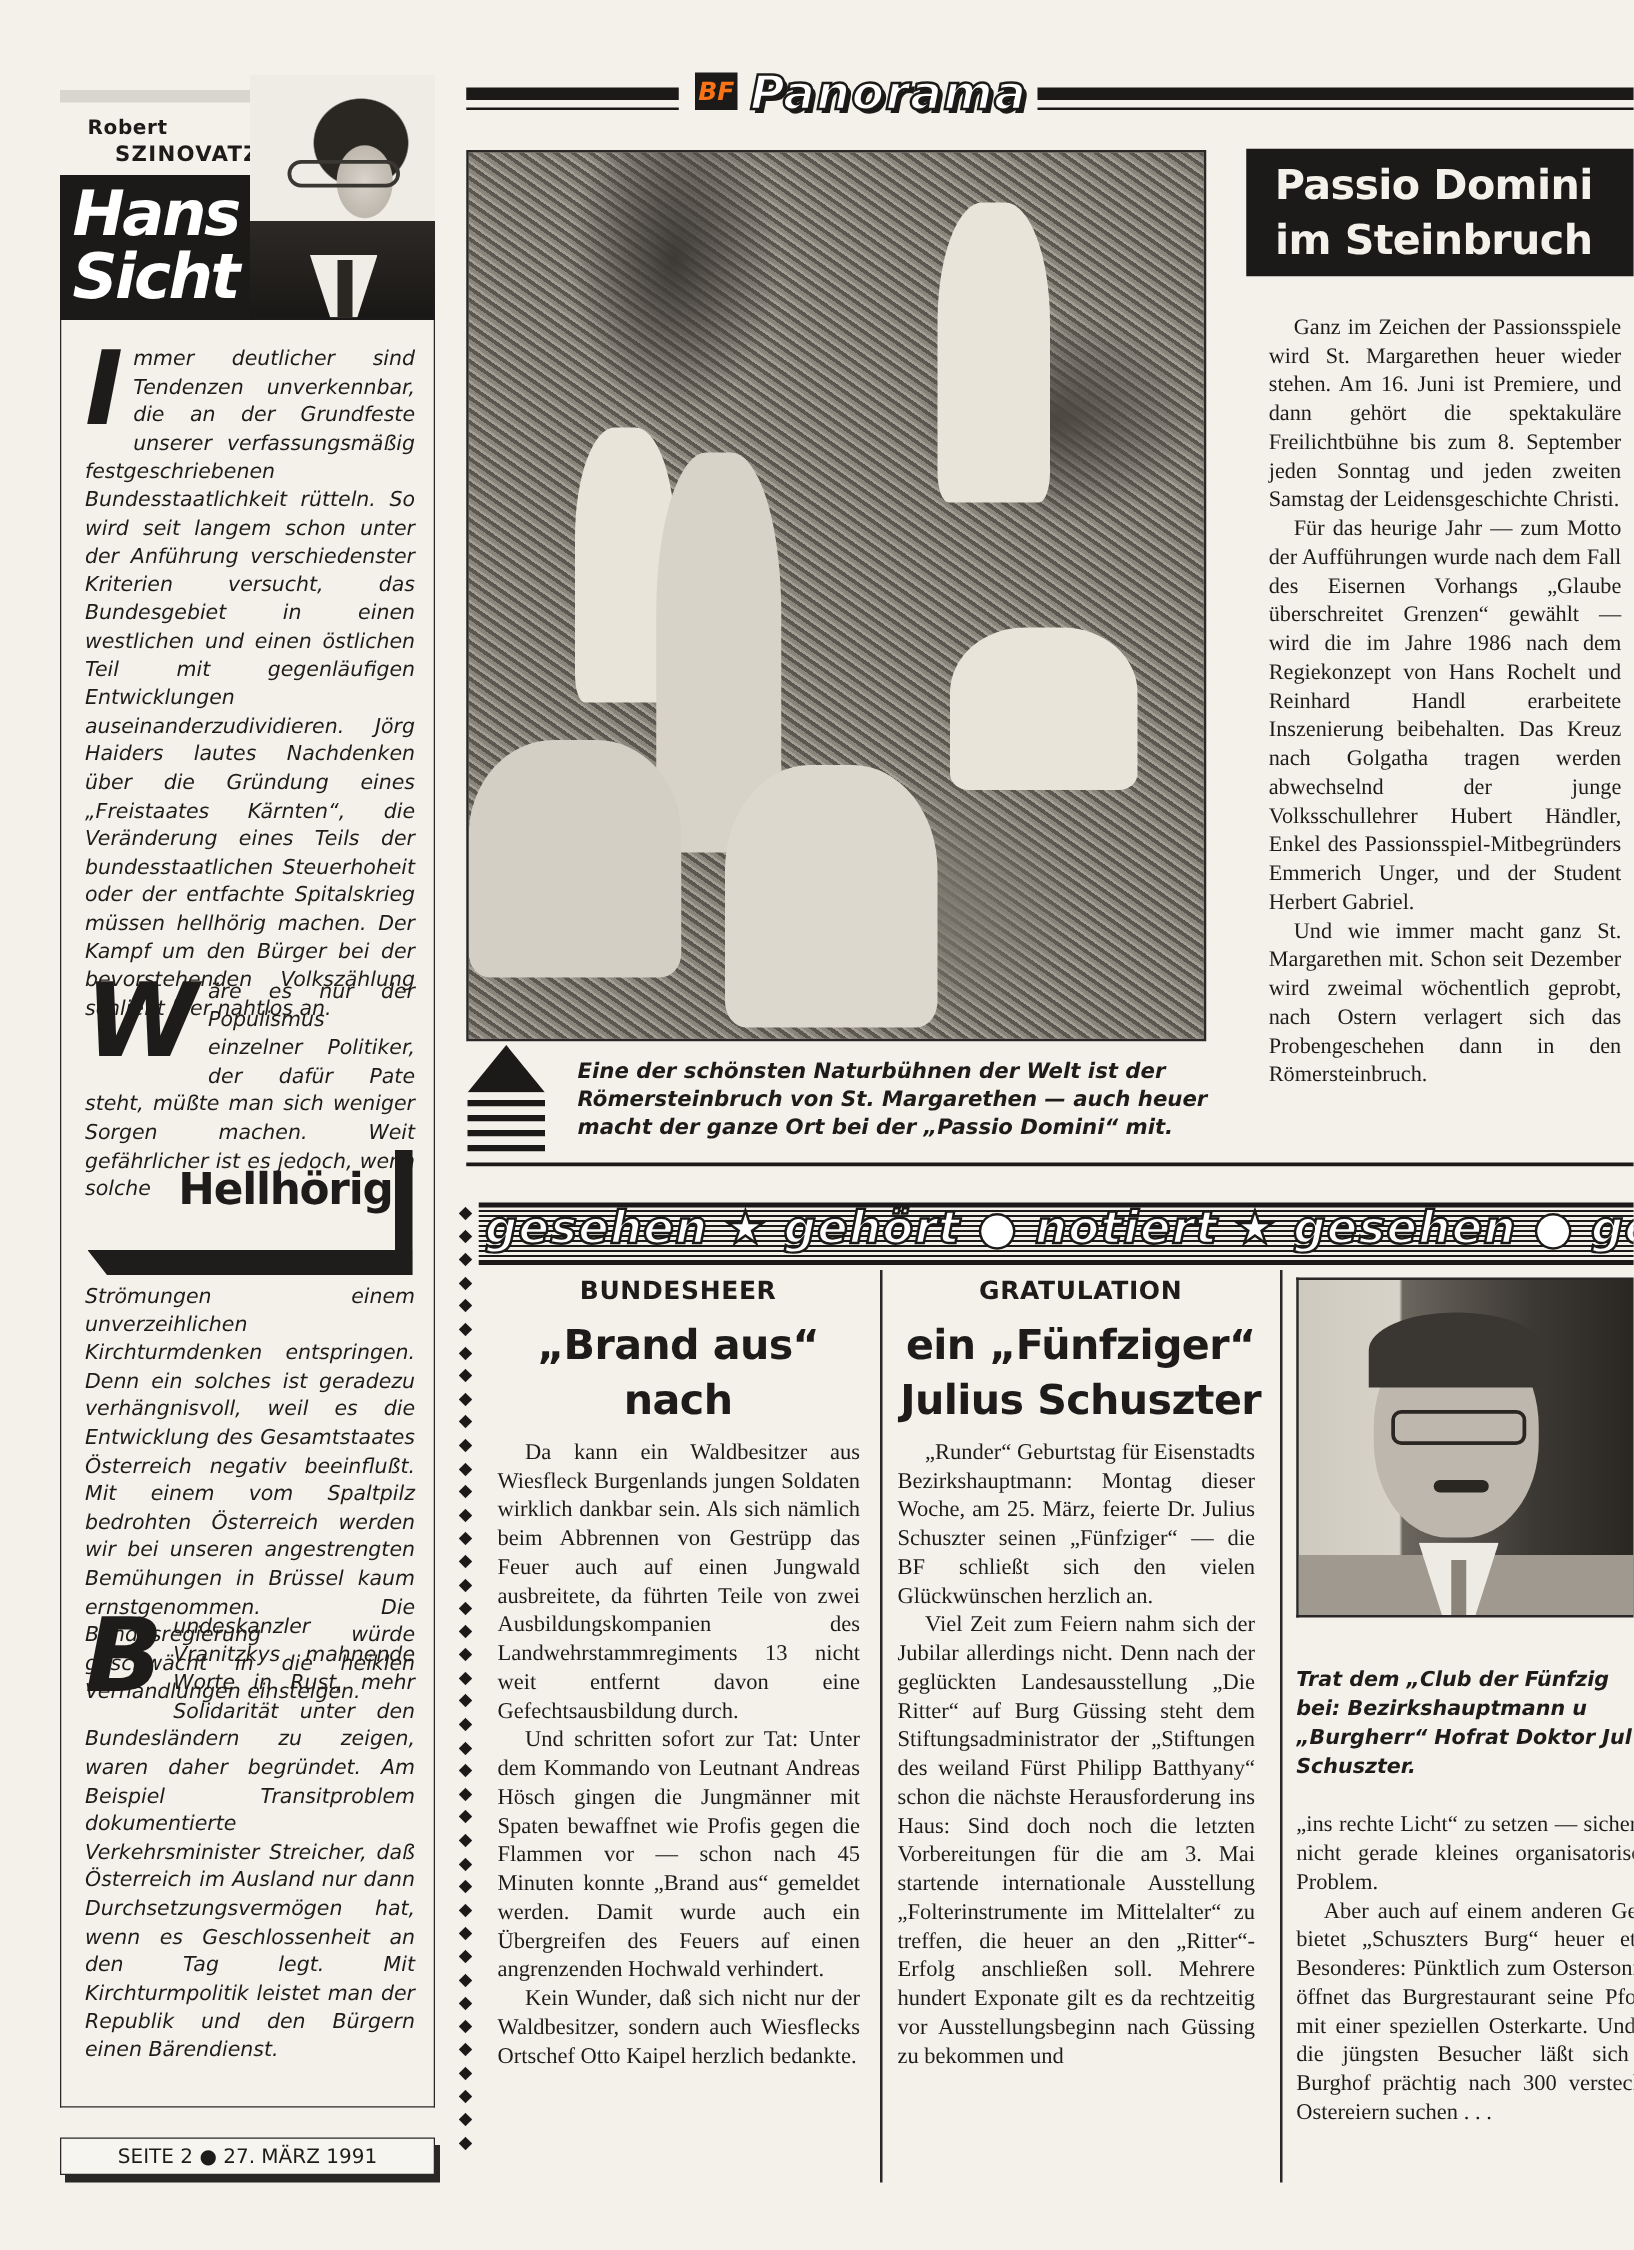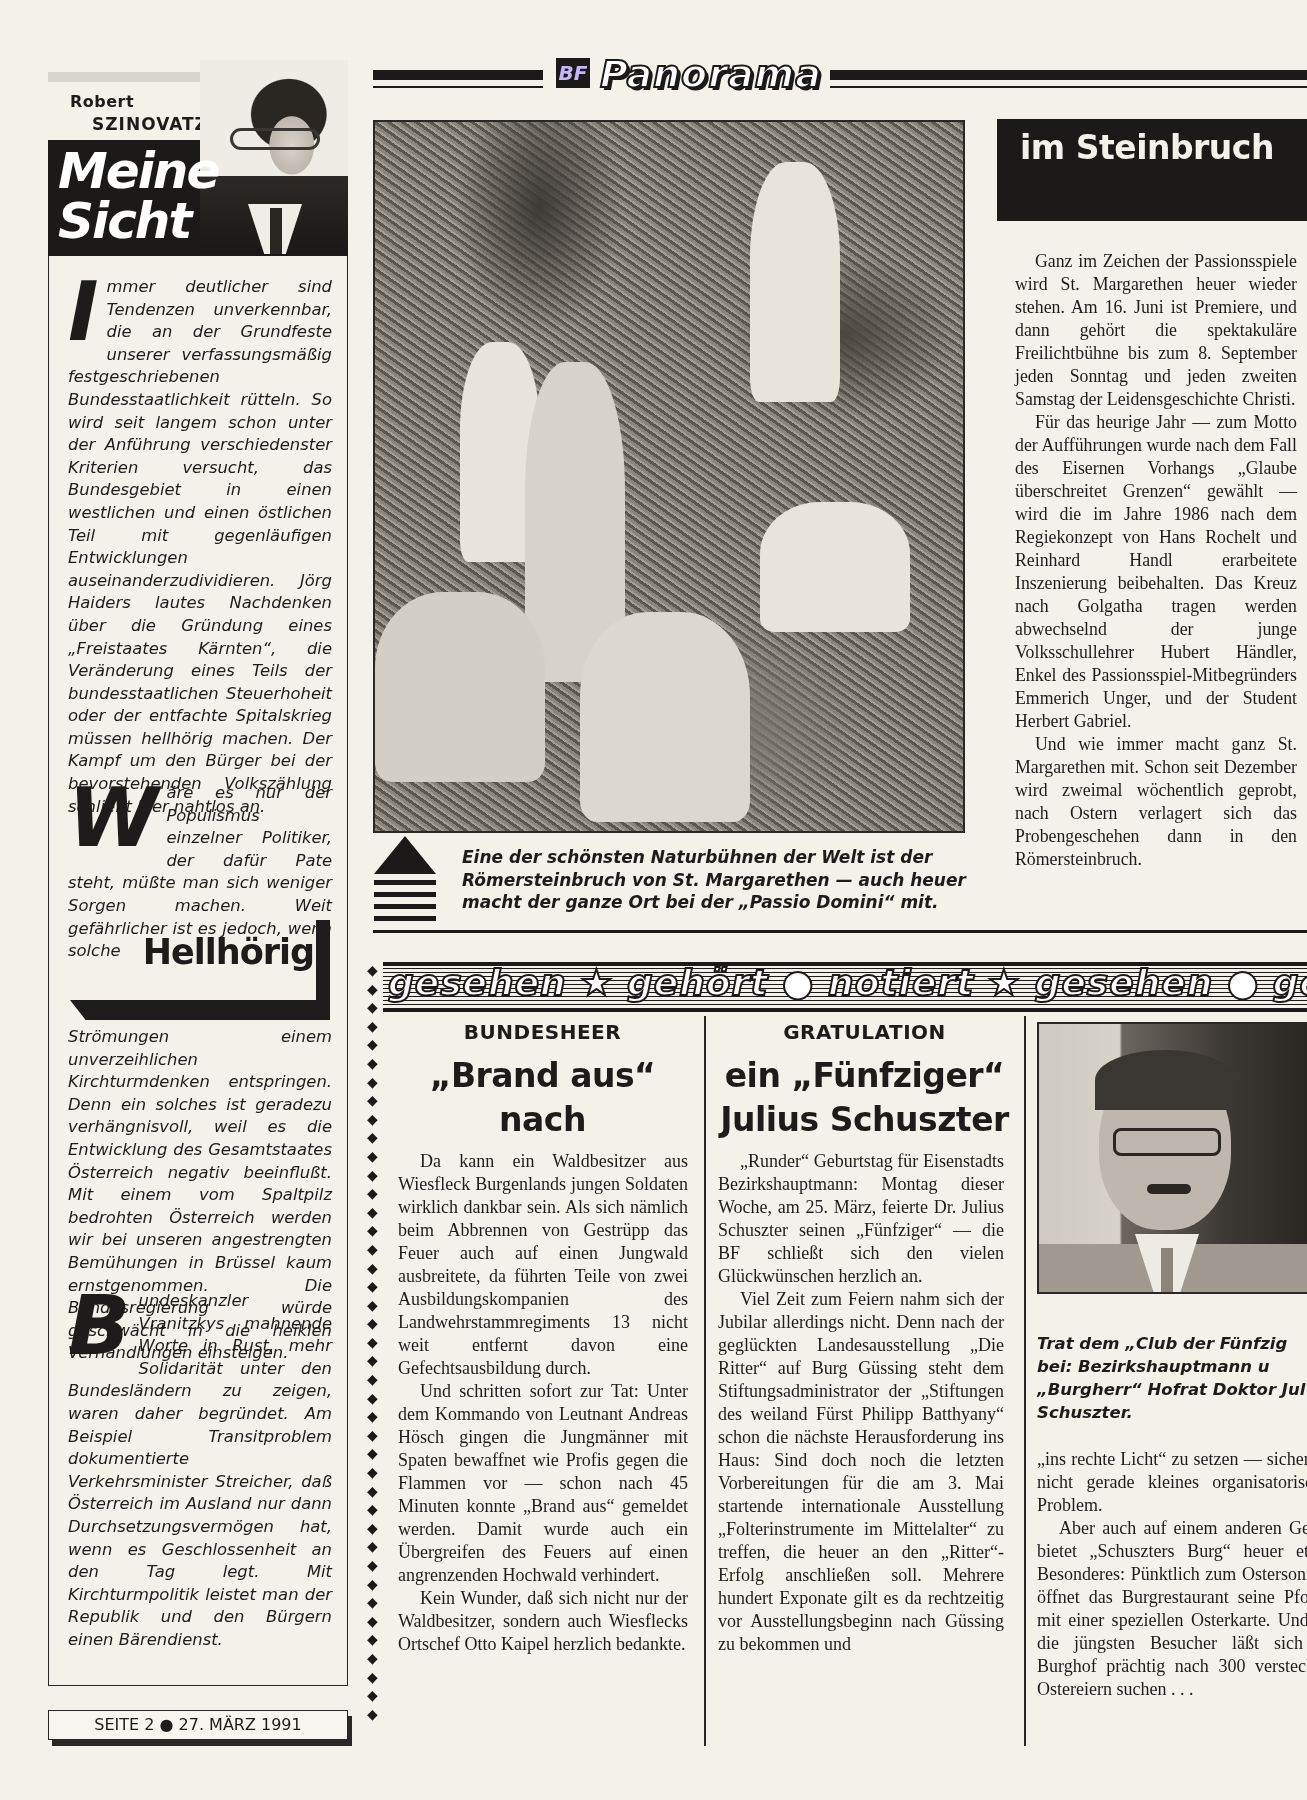--- a/index.html
+++ b/index.html
@@ -28,21 +28,21 @@
   .drop{float:left;font-weight:bold;font-style:italic;font-size:82px;line-height:64px;margin:4px 8px 0 0;font-family:"DejaVu Sans",sans-serif;}
   #hell-title{left:64px;top:932px;width:250px;text-align:right;font-size:35px;font-weight:bold;letter-spacing:-1px;}
   #hell-bar{left:70px;top:1000px;width:260px;height:20px;background:#1f1d1b;clip-path:polygon(0 0,100% 0,100% 100%,6% 100%);}
   #hell-vbar{left:316px;top:920px;width:14px;height:100px;background:#1f1d1b;}
   #footer-box{left:48px;top:1710px;width:300px;height:30px;border:1.5px solid #2a2826;background:#f7f5ef;box-sizing:border-box;box-shadow:4px 6px 0 #2a2826;}
   #footer-text{left:48px;top:1715px;width:300px;text-align:center;font-size:16px;}
 
   
   .hbar{position:absolute;height:10px;background:#1c1a18;}
   .hline{position:absolute;height:2px;background:#1c1a18;}
-  #bf-logo{left:556px;top:58px;width:34px;height:30px;background:#1c1a18;color:#c4b5fd;font-weight:bold;font-style:italic;font-size:20px;text-align:center;line-height:30px;}
+  #bf-logo{left:556px;top:58px;width:34px;height:30px;background:#1c1a18;color:#f97316;font-weight:bold;font-style:italic;font-size:20px;text-align:center;line-height:30px;}
   #panorama{left:600px;top:52px;width:230px;font-size:38px;font-weight:bold;font-style:italic;color:#fff;-webkit-text-stroke:2px #1c1a18;letter-spacing:1px;text-shadow:3px 3px 0 #1c1a18;}
 
   
   #photo{left:373px;top:120px;width:592px;height:713px;border:2px solid #2a2826;box-sizing:border-box;overflow:hidden;
      background:
        radial-gradient(ellipse 120px 180px at 28% 12%, #3d3a35 0%, transparent 70%),
        radial-gradient(ellipse 160px 120px at 80% 30%, #4a4640 0%, transparent 70%),
        radial-gradient(ellipse 200px 150px at 60% 85%, #7a756c 0%, transparent 70%),
        repeating-linear-gradient(35deg,#8a857b 0 3px,#5b5750 3px 6px,#a39e94 6px 8px);}
   .fig{position:absolute;background:#e8e4da;border-radius:40% 40% 10% 10%;}
@@ -89,21 +89,21 @@
 <div id="topstrip" class="abs"></div>
 <div id="author-first" class="abs sans">Robert</div>
 <div id="author-last" class="abs sans">SZINOVATZ</div>
 <div id="meine-box" class="abs"></div>
 <div id="portrait" class="abs">
   <div class="shirt"></div>
   <div class="tie"></div>
   <div class="glasses"></div>
 </div>
 <div id="meine" class="abs sans">
-  <div>Meine</div>
+  <div>Hans</div>
   <div>Sicht</div>
 </div>
 <div id="left-frame" class="abs"></div>
 
 <div class="lt sans" style="top:276px;">
   <span class="drop">I</span><span>mmer deutlicher sind Tendenzen unverkennbar, die an der Grundfeste unserer verfassungsmäßig festgeschriebenen Bundesstaatlichkeit rütteln. So wird seit langem schon unter der Anführung verschiedenster Kriterien versucht, das Bundesgebiet in einen westlichen und einen östlichen Teil mit gegenläufigen Entwicklungen auseinanderzudividieren. Jörg Haiders lautes Nachdenken über die Gründung eines „Freistaates Kärnten“, die Veränderung eines Teils der bundesstaatlichen Steuerhoheit oder der entfachte Spitalskrieg müssen hellhörig machen. Der Kampf um den Bürger bei der bevorstehenden Volkszählung schließt hier nahtlos an.</span>
 </div>
 <div class="lt sans" style="top:782px;">
   <span class="drop">W</span><span>äre es nur der Populismus einzelner Politiker, der dafür Pate steht, müßte man sich weniger Sorgen machen. Weit gefährlicher ist es jedoch, wenn solche</span>
 </div>
@@ -140,20 +140,21 @@
 <div id="caption-arrow" class="abs"></div>
 <div class="cap-line" style="top:880px;"></div>
 <div class="cap-line" style="top:892px;"></div>
 <div class="cap-line" style="top:904px;"></div>
 <div class="cap-line" style="top:916px;"></div>
 <div id="caption" class="abs sans">Eine der schönsten Naturbühnen der Welt ist der Römersteinbruch von St. Margarethen — auch heuer macht der ganze Ort bei der „Passio Domini“ mit.</div>
 <div id="photo-rule" class="abs"></div>
 
 <div id="passio-box" class="abs"></div>
 <div id="passio-title" class="abs sans">
+  <div>Passio Domini</div>
   <div>im Steinbruch</div>
 </div>
 <div id="right-text" class="abs serif">
   <p>Ganz im Zeichen der Passionsspiele wird St. Margarethen heuer wieder stehen. Am 16. Juni ist Premiere, und dann gehört die spektakuläre Freilichtbühne bis zum 8. September jeden Sonntag und jeden zweiten Samstag der Leidensgeschichte Christi.</p>
   <p>Für das heurige Jahr — zum Motto der Aufführungen wurde nach dem Fall des Eisernen Vorhangs „Glaube überschreitet Grenzen“ gewählt — wird die im Jahre 1986 nach dem Regiekonzept von Hans Rochelt und Reinhard Handl erarbeitete Inszenierung beibehalten. Das Kreuz nach Golgatha tragen werden abwechselnd der junge Volksschullehrer Hubert Händler, Enkel des Passionsspiel-Mitbegründers Emmerich Unger, und der Student Herbert Gabriel.</p>
   <p>Und wie immer macht ganz St. Margarethen mit. Schon seit Dezember wird zweimal wöchentlich geprobt, nach Ostern verlagert sich das Probengeschehen dann in den Römersteinbruch.</p>
 </div>
 
 <div id="gbar-top" class="abs"></div>
 <div id="gbar" class="abs"></div>

